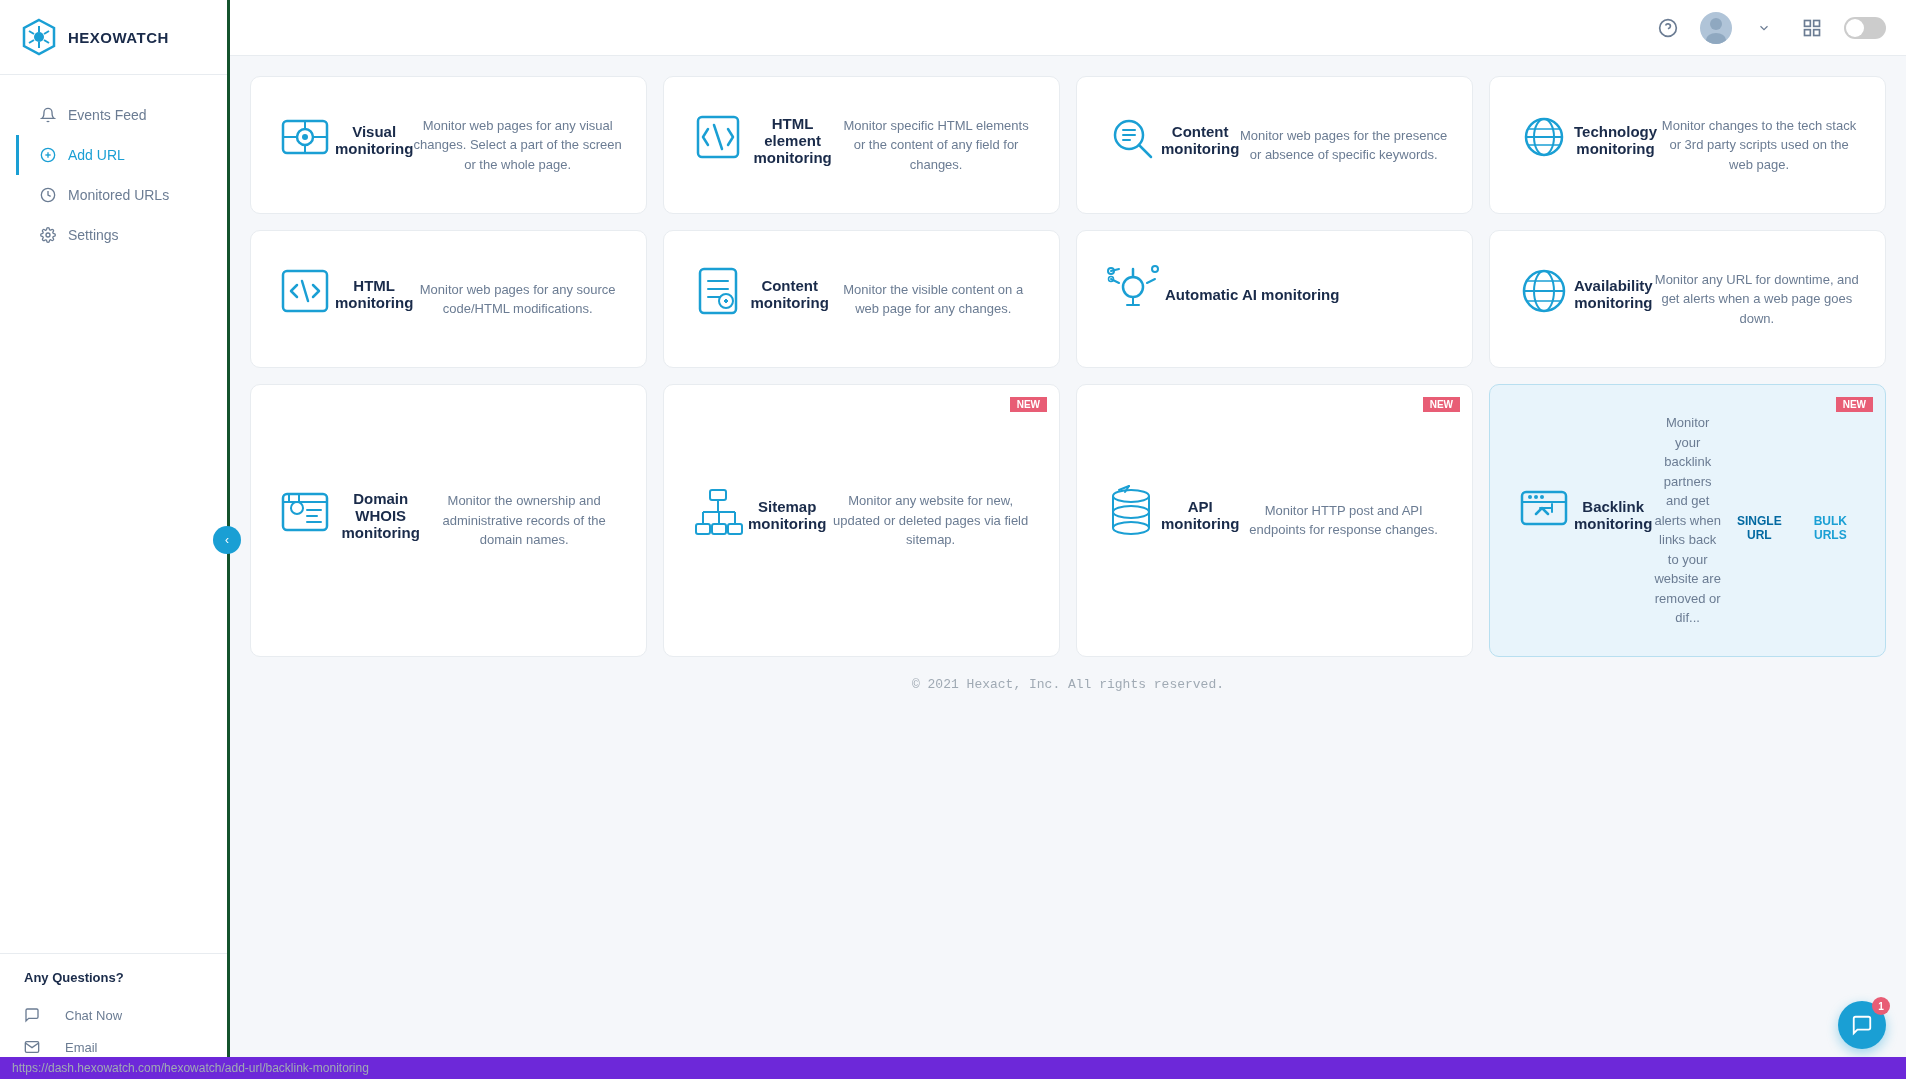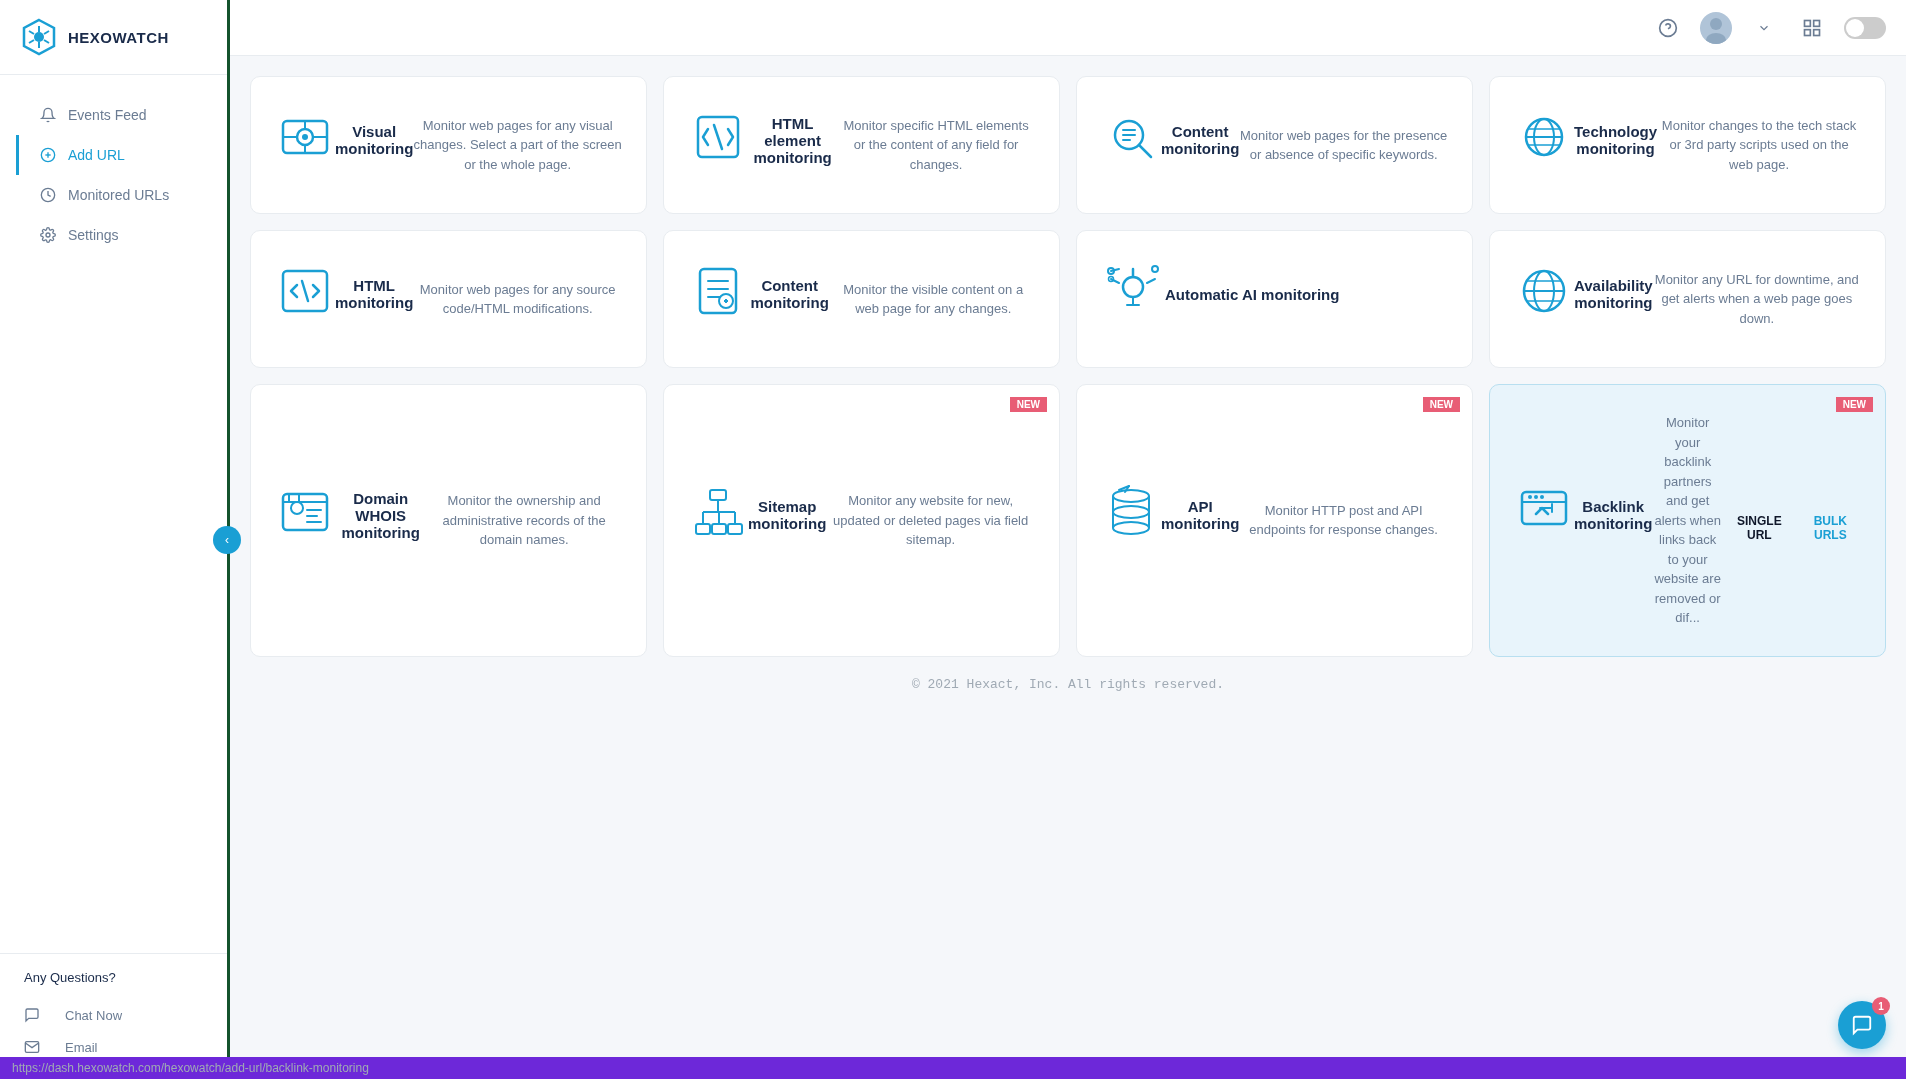--- a/index.html
+++ b/index.html
@@ -61,21 +61,21 @@
       background: #1a9fd4;
     }
     .nav-icon { font-size: 16px; }
 
     .sidebar-bottom {
       padding: 16px 24px;
       border-top: 1px solid #e8ecf0;
     }
     .any-questions {
       font-size: 13px;
-      font-weight: 400;
+      font-weight: 700;
       color: #1a2b4a;
       margin-bottom: 14px;
     }
     .sidebar-link {
       display: flex;
       align-items: center;
       gap: 25px;
       padding: 8px 0;
       color: #6b7c93;
       font-size: 13px;
@@ -237,21 +237,21 @@
     .url-btn {
       padding: 6px 14px;
       border-radius: 6px;
       font-size: 12px;
       font-weight: 700;
       cursor: pointer;
       border: none;
       background: transparent;
     }
     .url-btn.inactive {
-      color: #0f172a;
+      color: #0369a1;
       background: transparent;
     }
     .url-btn.active-bulk {
       color: #1a9fd4;
       background: transparent;
     }
 
     
     .footer {
       text-align: center;

